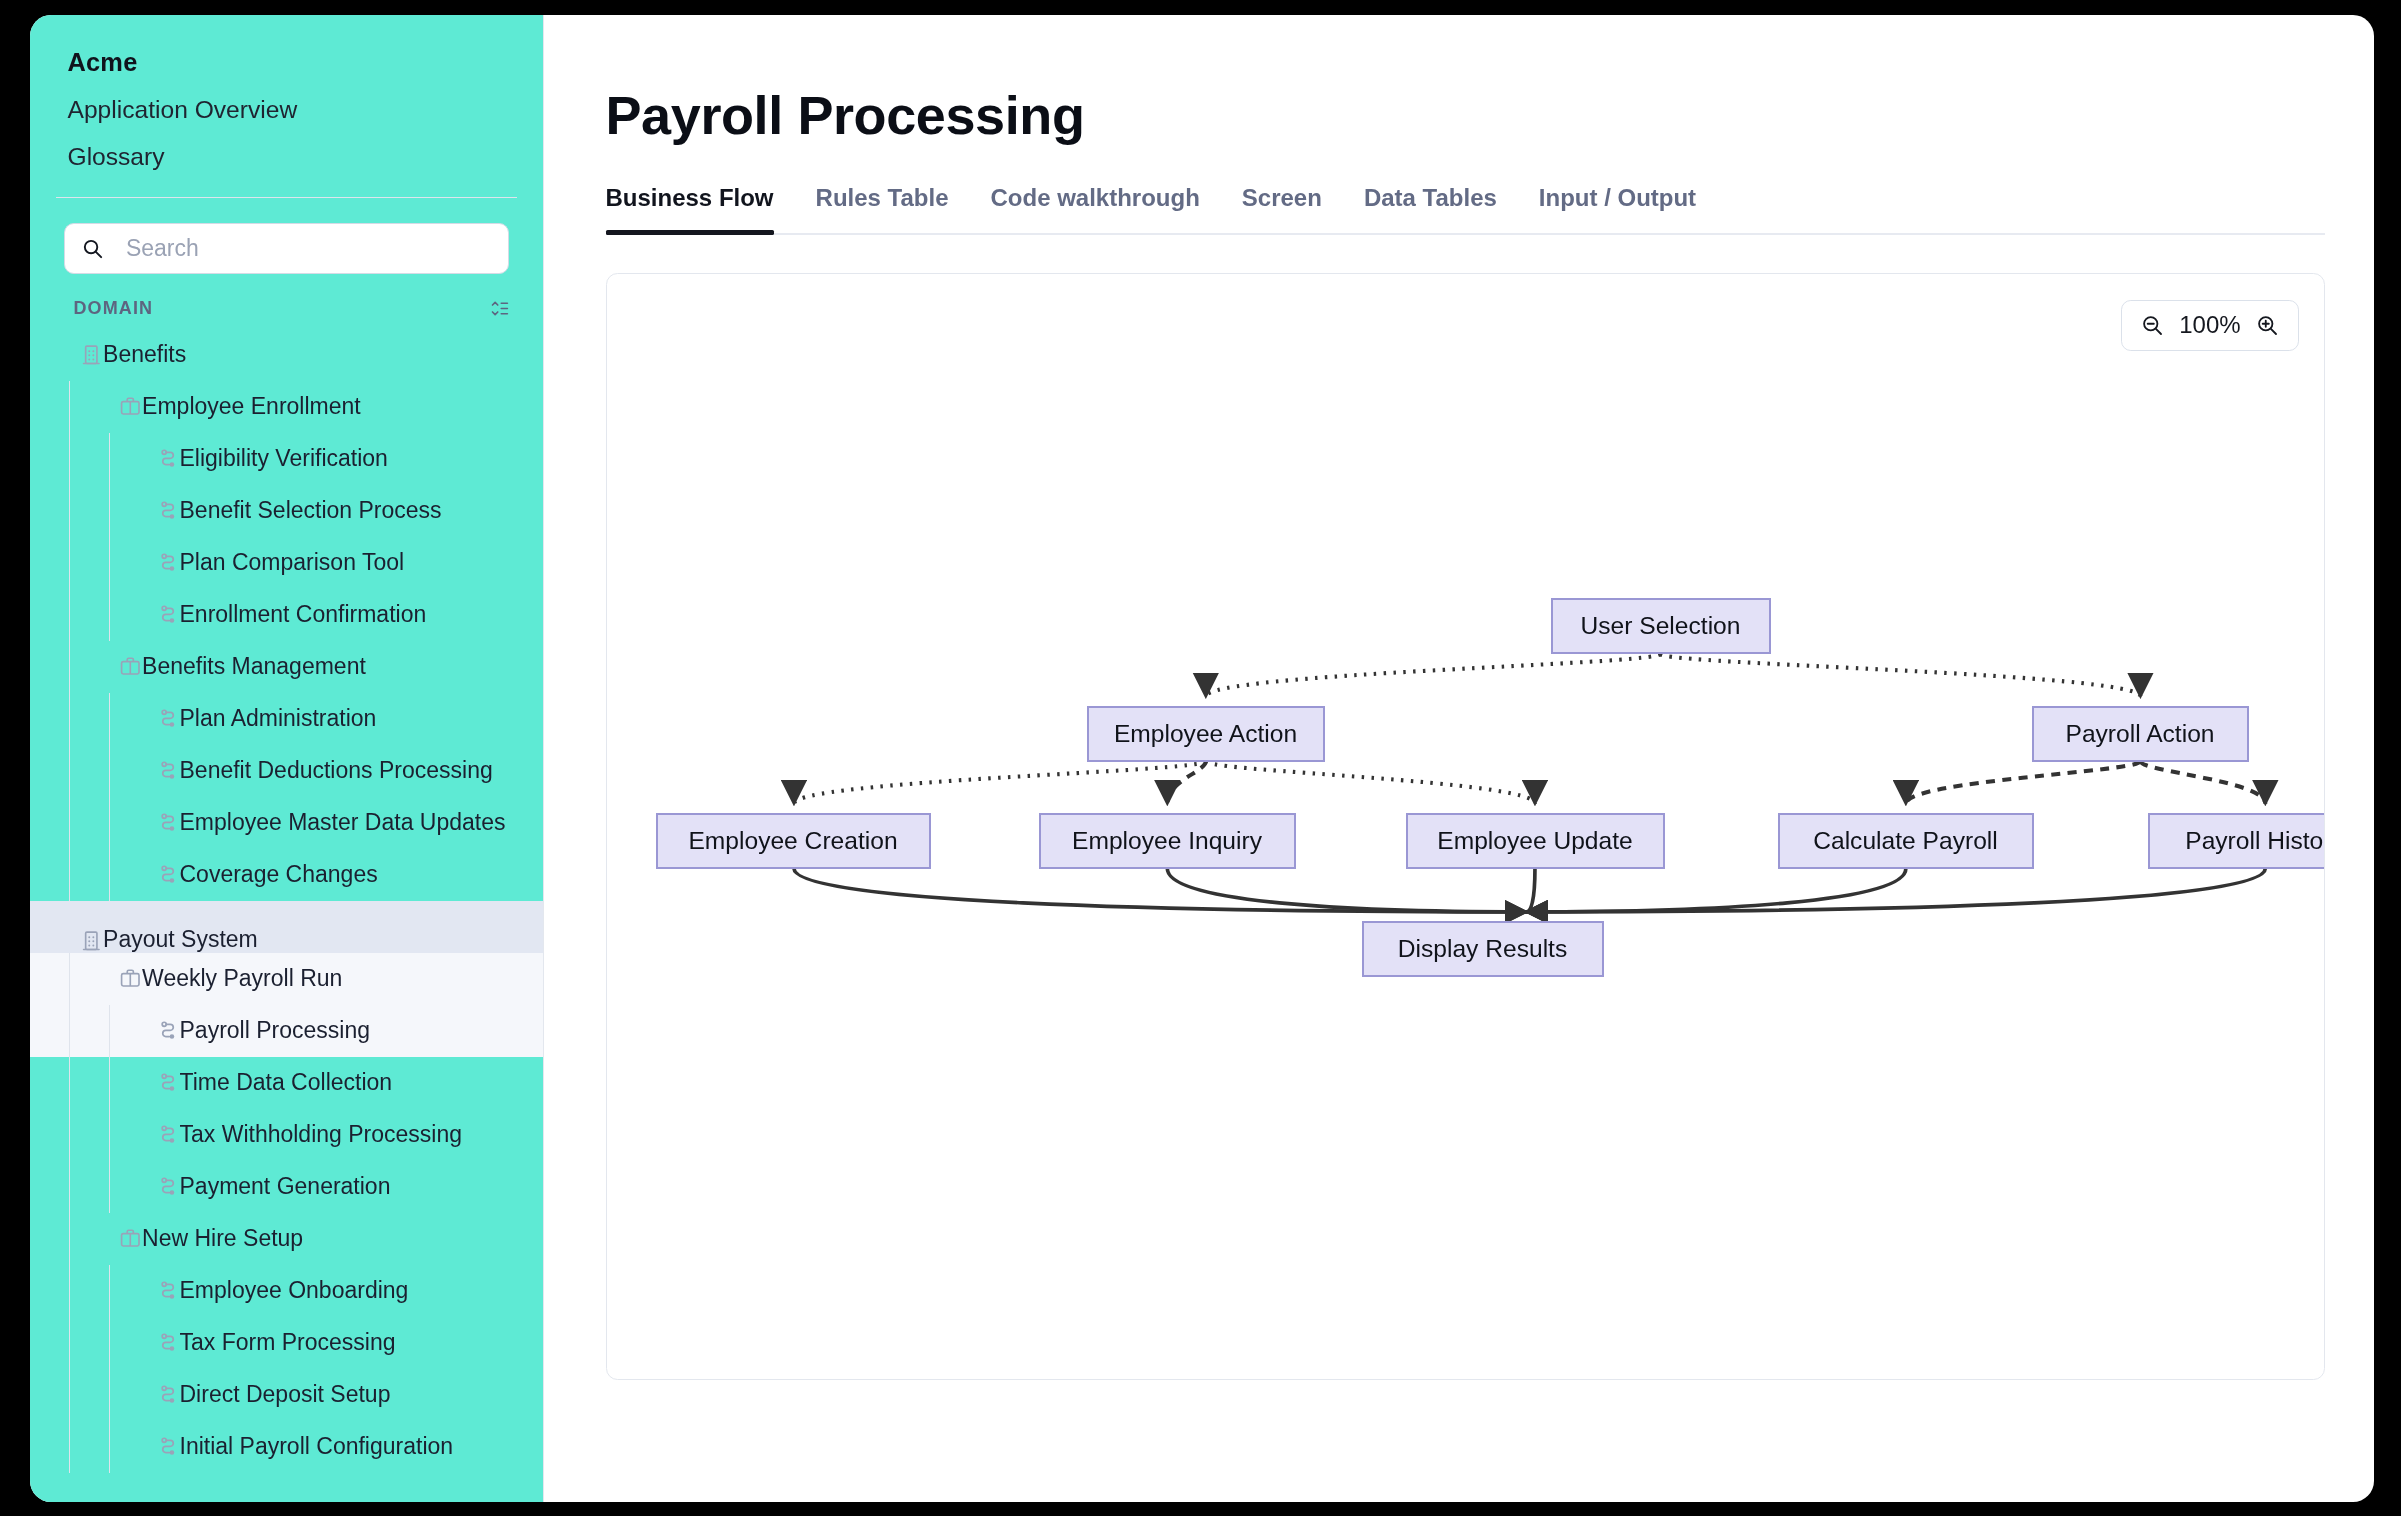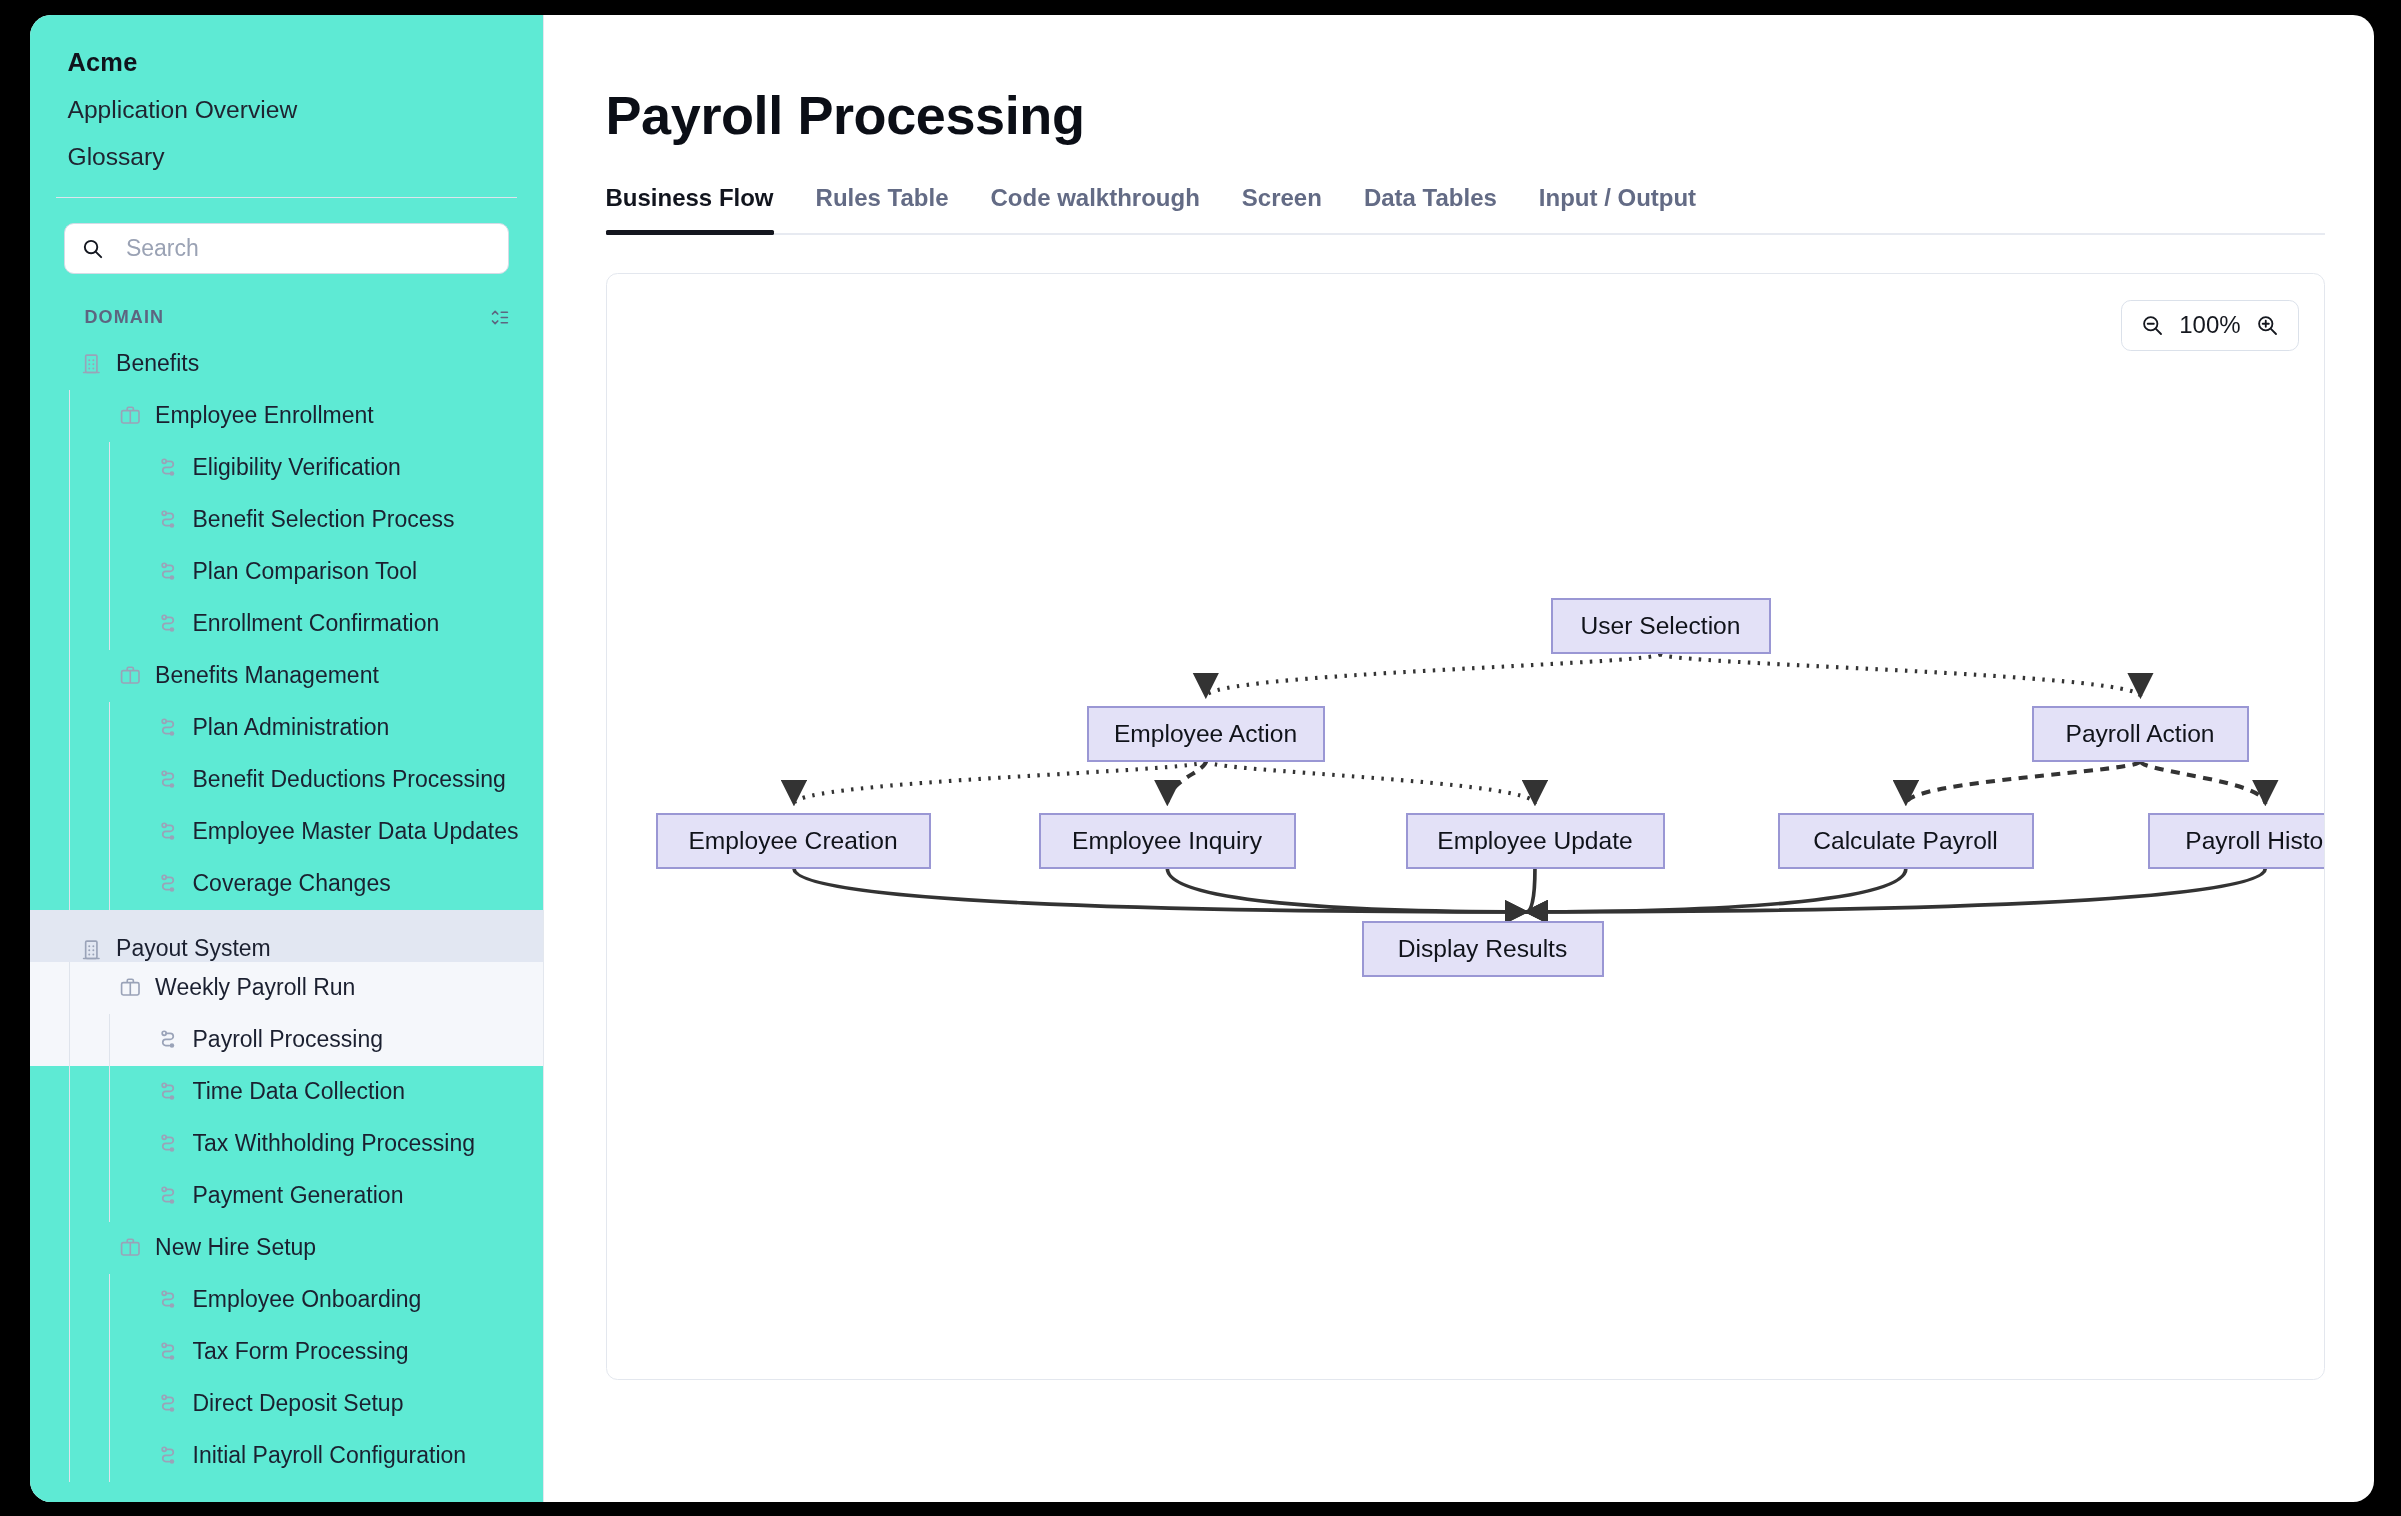--- a/index.html
+++ b/index.html
@@ -61,37 +61,36 @@
   .search-box input {
     border: none; outline: none;
     font-family: "Liberation Sans", sans-serif;
     font-size: 23px;
     color: #1f2430;
     background: transparent;
     width: 100%;
   }
   .search-box input::placeholder { color: #9aa2b4; }
   .sec-head {
-    margin-top: 33px;
-    padding: 0 33px 0 55px;
+    margin-top: 24px;
+    padding: 0 33px 0 44px;
     display: flex;
     align-items: center;
     justify-content: space-between;
   }
   .sec-head .lbl {
     font-size: 18px;
     font-weight: bold;
     letter-spacing: 1.1px;
     color: #5d6580;
   }
   .tree { margin-top: 9.8px; }
   .tree-row {
     display: flex;
     align-items: center;
-    gap: 13px;
     height: 52px;
     cursor: pointer;
     position: relative;
   }
   .tree-row .txt {
     font-size: 23px;
     color: #1b2030;
     white-space: nowrap;
   }
   .lvl0 { padding-left: 49px; }

